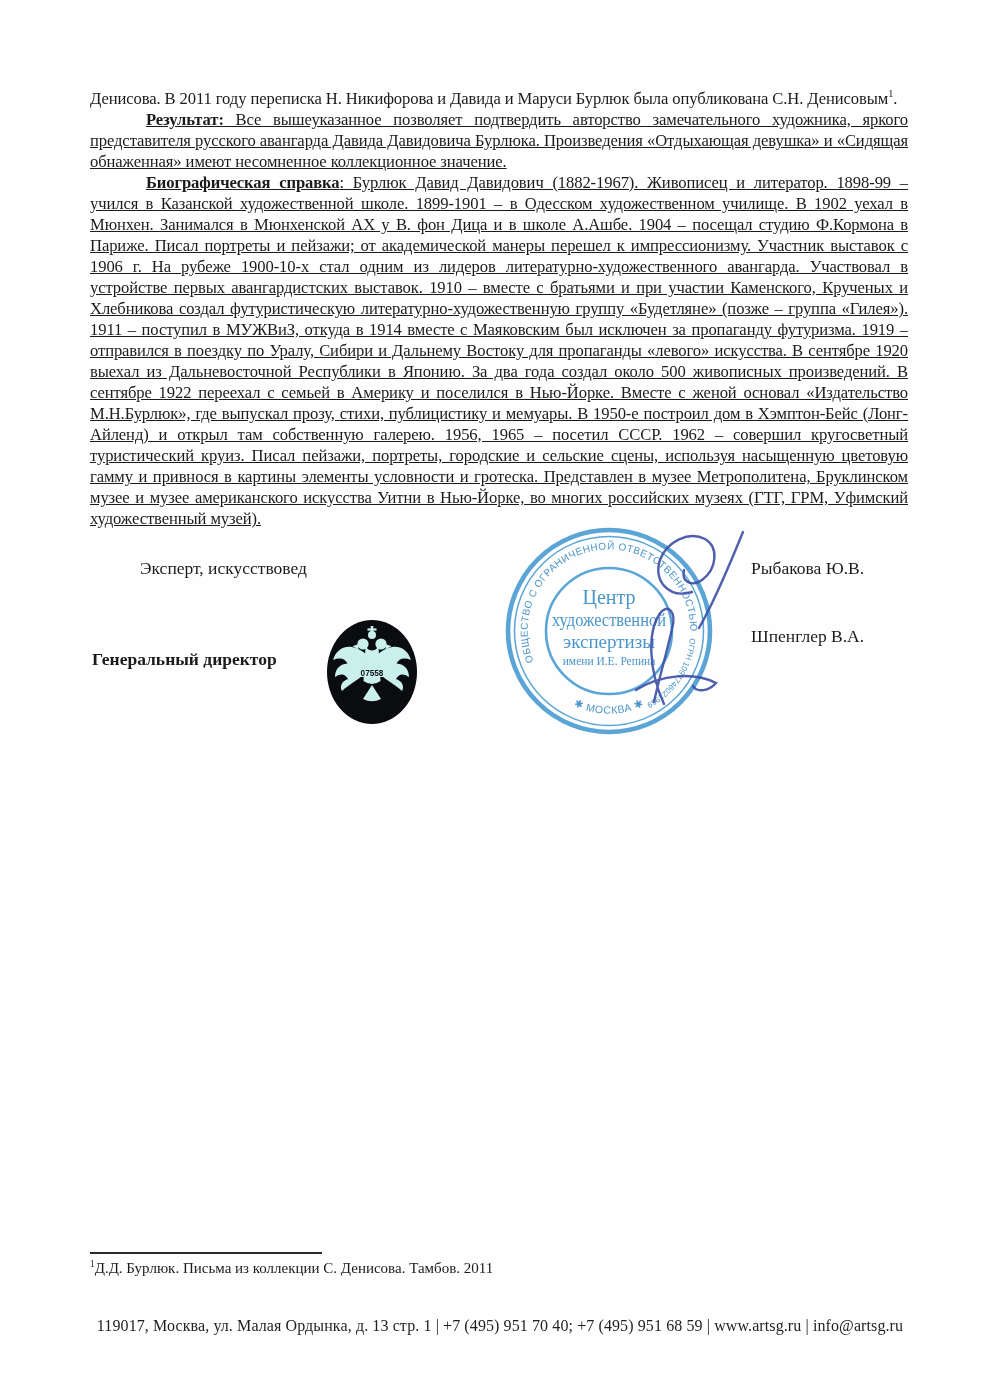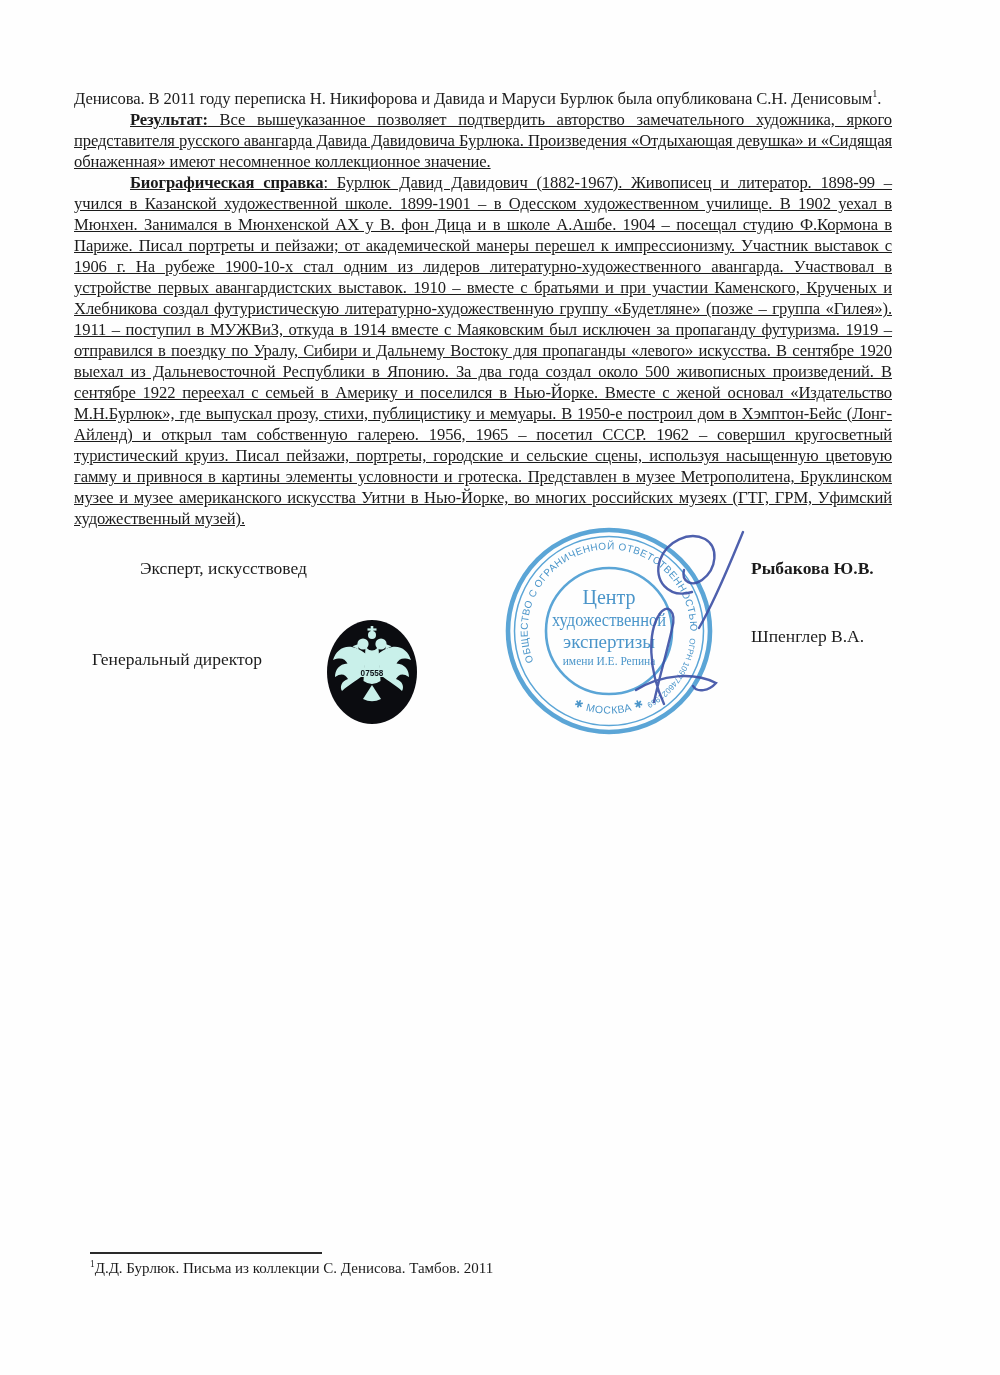--- a/index.html
+++ b/index.html
@@ -1,27 +1,27 @@
 <!DOCTYPE html>
 <html><head>
 <meta charset="utf-8">
 <style>
   html,body{margin:0;padding:0;}
   body{width:1000px;height:1375px;position:relative;background:#fefefe;
        font-family:"Liberation Serif", serif;color:#1b1b1b;overflow:hidden;}
   .page{position:absolute;inset:0;}
-  .body-text{position:absolute;left:74px;top:88px;width:818px;}
+  .body-text{position:absolute;left:90px;top:88px;width:818px;}
   .para{margin:0;font-size:16.6px;line-height:21px;text-align:justify;letter-spacing:-0.1px;}
   .para.indent{text-indent:56px;text-decoration:underline;}
   .para b{font-weight:bold;}
   sup{font-size:0.62em;line-height:0;vertical-align:super;}
   .sig-label{position:absolute;font-size:17.5px;white-space:nowrap;}
   .role-expert{left:92px;top:558px;margin-left:48px;}
-  .name-expert{left:751px;top:558px;font-weight:bold;}
-  .role-director{left:92px;top:649px;}
+  .name-expert{left:751px;top:558px;}
+  .role-director{left:92px;top:649px;font-weight:bold;}
   .name-director{left:751px;top:626px;}
   .emblem-stamp{position:absolute;left:325px;top:617px;width:94px;height:110px;}
   .round-stamp{position:absolute;left:500px;top:522px;width:218px;height:218px;opacity:0.93;}
   .signatures-overlay{position:absolute;left:596px;top:516px;width:200px;height:215px;}
   .footnote-rule{position:absolute;left:90px;top:1252px;width:232px;border-top:2px solid #2a2a2a;}
   .footnote{position:absolute;left:90px;top:1260px;font-size:15px;text-align:right;}
   .footer{position:absolute;left:0;top:1317px;width:1000px;text-align:center;
           font-size:16px;color:#1f1f1f;letter-spacing:0.1px;}
   .stamp-ring-text{letter-spacing:0.5px;}
 </style>
@@ -97,14 +97,15 @@
       <g>
         <path d="M 68 188 C 52 153 52 116 63 99 C 71 86 81 95 76 113 C 70 139 62 167 58 186"></path>
         <path d="M 40 174 C 66 158 98 156 120 167 C 113 175 101 177 97 170"></path>
       </g>
     </g>
   </svg>
 
   <div class="footnote-rule"></div>
   <div class="footnote"><sup>1</sup><span>Д.Д. Бурлюк. Письма из коллекции С. Денисова. Тамбов. 2011</span></div>
 
+  <div class="footer">119017, Москва, ул. Малая Ордынка, д. 13 стр. 1  |  +7 (495) 951 70 40; +7 (495) 951 68 59  |  www.artsg.ru  |  info@artsg.ru</div>
 
 </div>
 
 </body></html>

